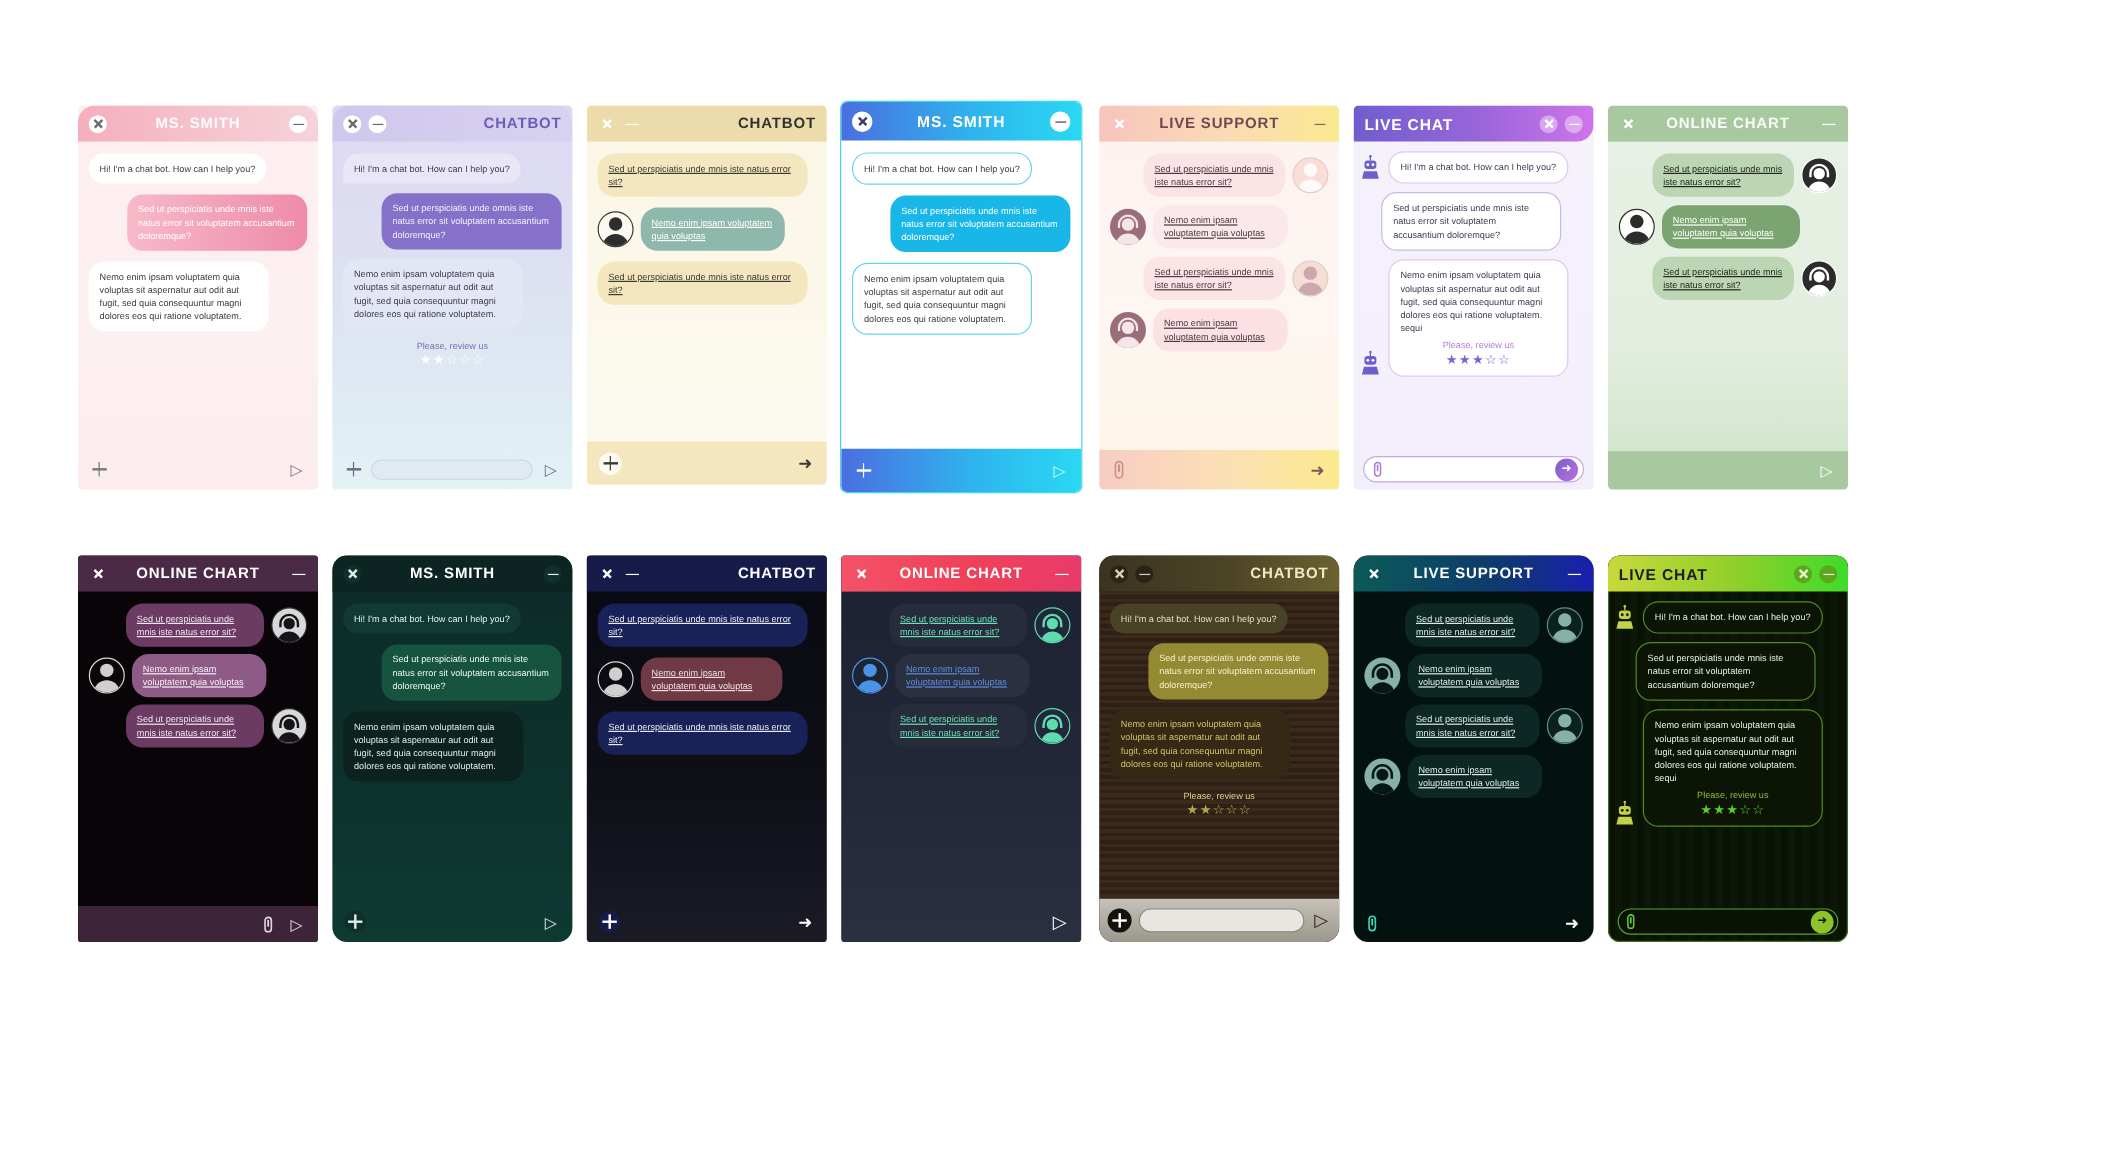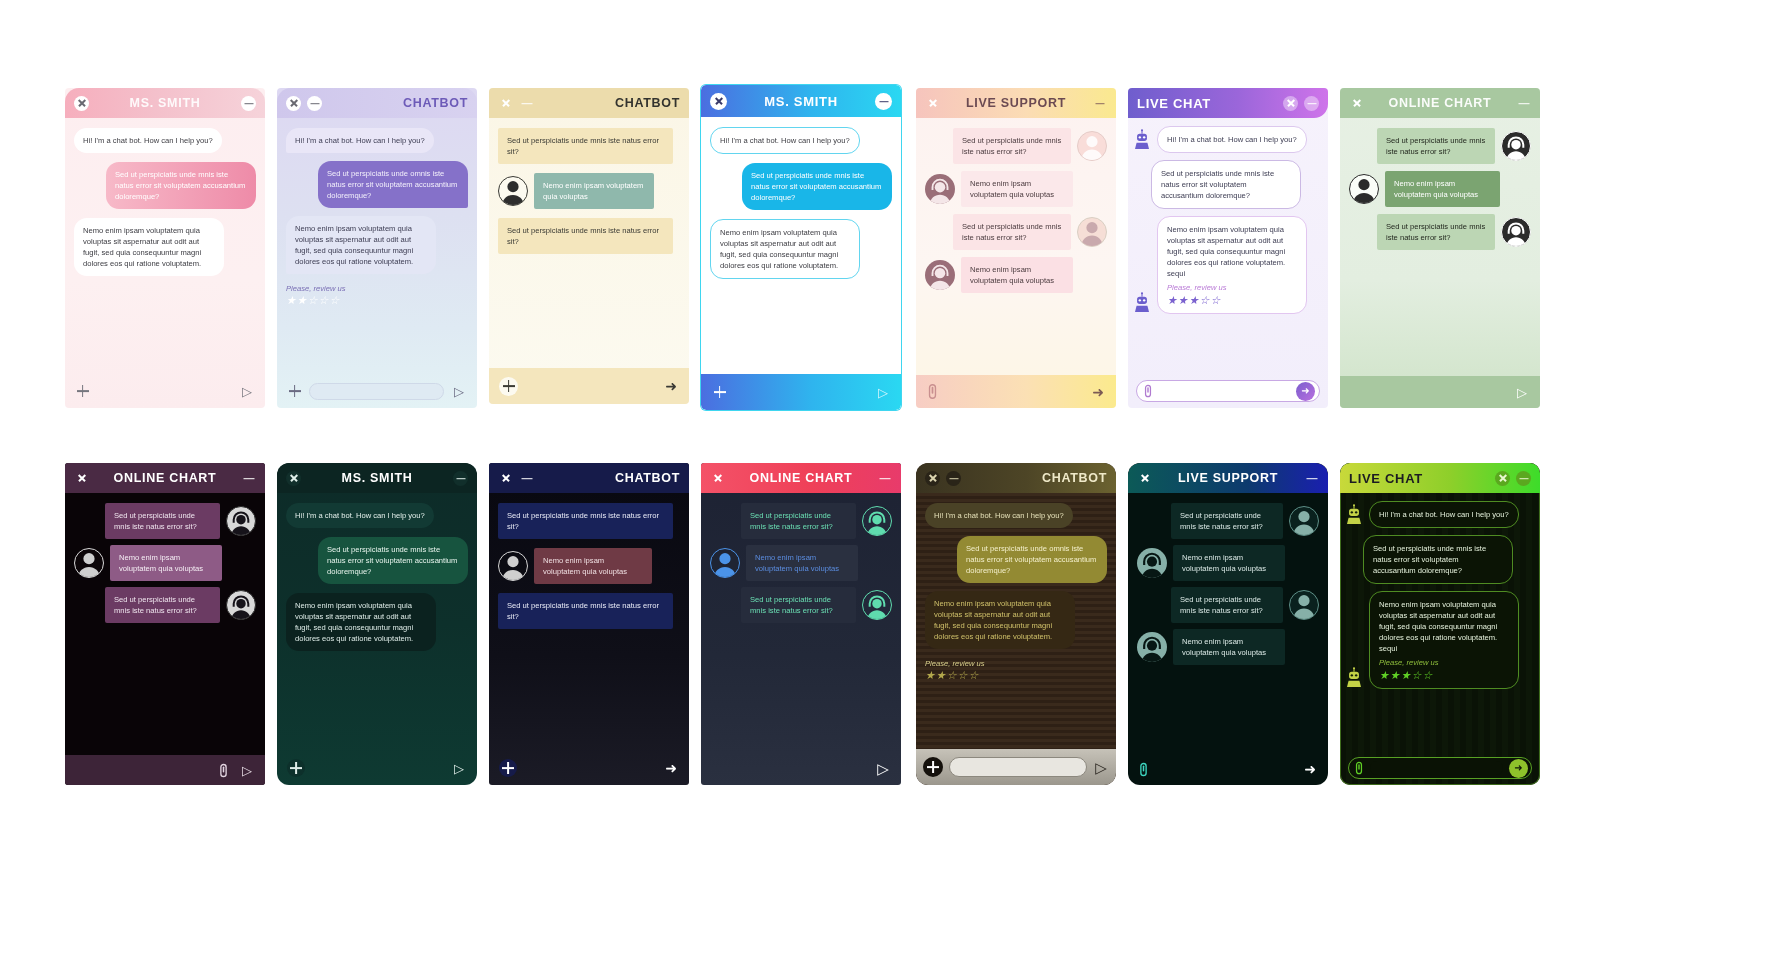--- a/index.html
+++ b/index.html
@@ -78,34 +78,34 @@
   .row.right { justify-content: flex-end; }
   .row.left { justify-content: flex-start; }
 
   .bub {
     font-size: 7.6px;
     line-height: 1.45;
     padding: 7px 9px;
     max-width: 150px;
   }
   .bub.r18 { border-radius: 13px; }
-  .bub.pill { border-radius: 2px; }
+  .bub.pill { border-radius: 14px; text-decoration: underline; }
   .bub.tail-l { border-radius: 13px 13px 13px 2px; }
   .bub.tail-r { border-radius: 13px 13px 2px 13px; }
 
   .av {
     width: 30px; height: 30px;
     border-radius: 50%;
     flex: 0 0 30px;
     position: relative;
     overflow: hidden;
   }
   .av svg { width: 100%; height: 100%; display: block; }
 
-  .review { margin-top: 2px; font-style: italic; }
+  .review { text-align: center; margin-top: 2px; }
   .review .rv-txt { font-size: 7.6px; margin-bottom: 2px; }
   .stars { font-size: 11px; letter-spacing: 1px; line-height: 1; }
 
   
   .ftr {
     flex: 0 0 auto;
     height: 34px;
     display: flex;
     align-items: center;
     padding: 0 10px;

